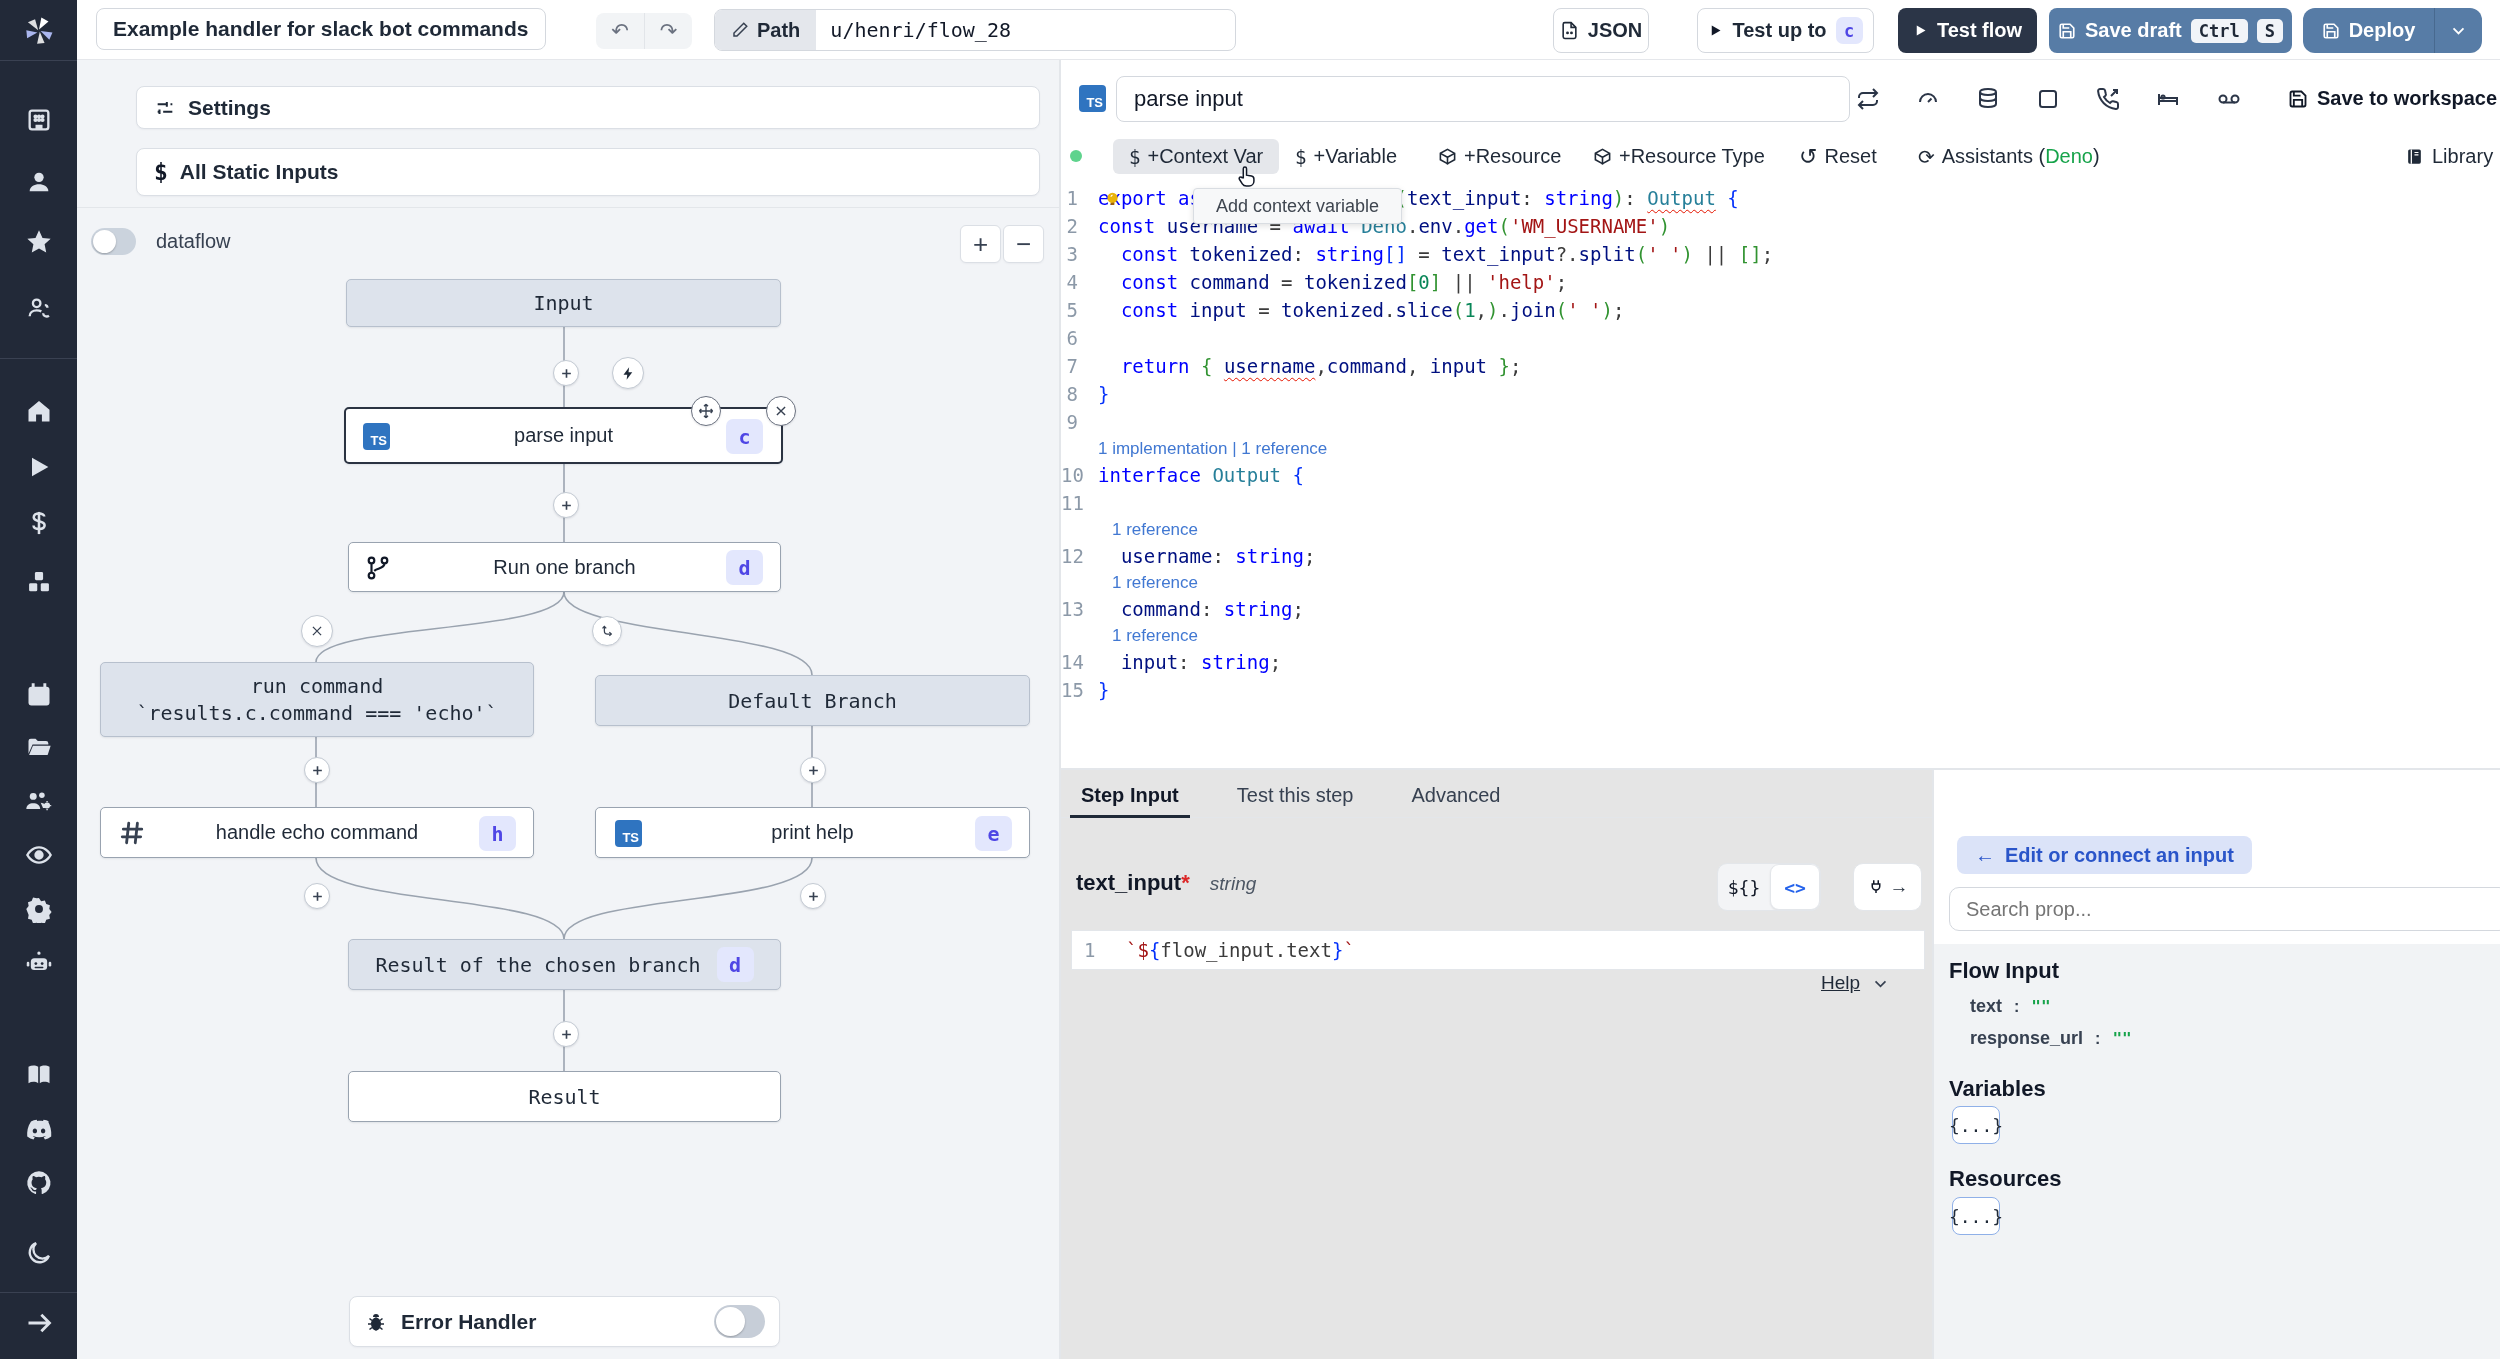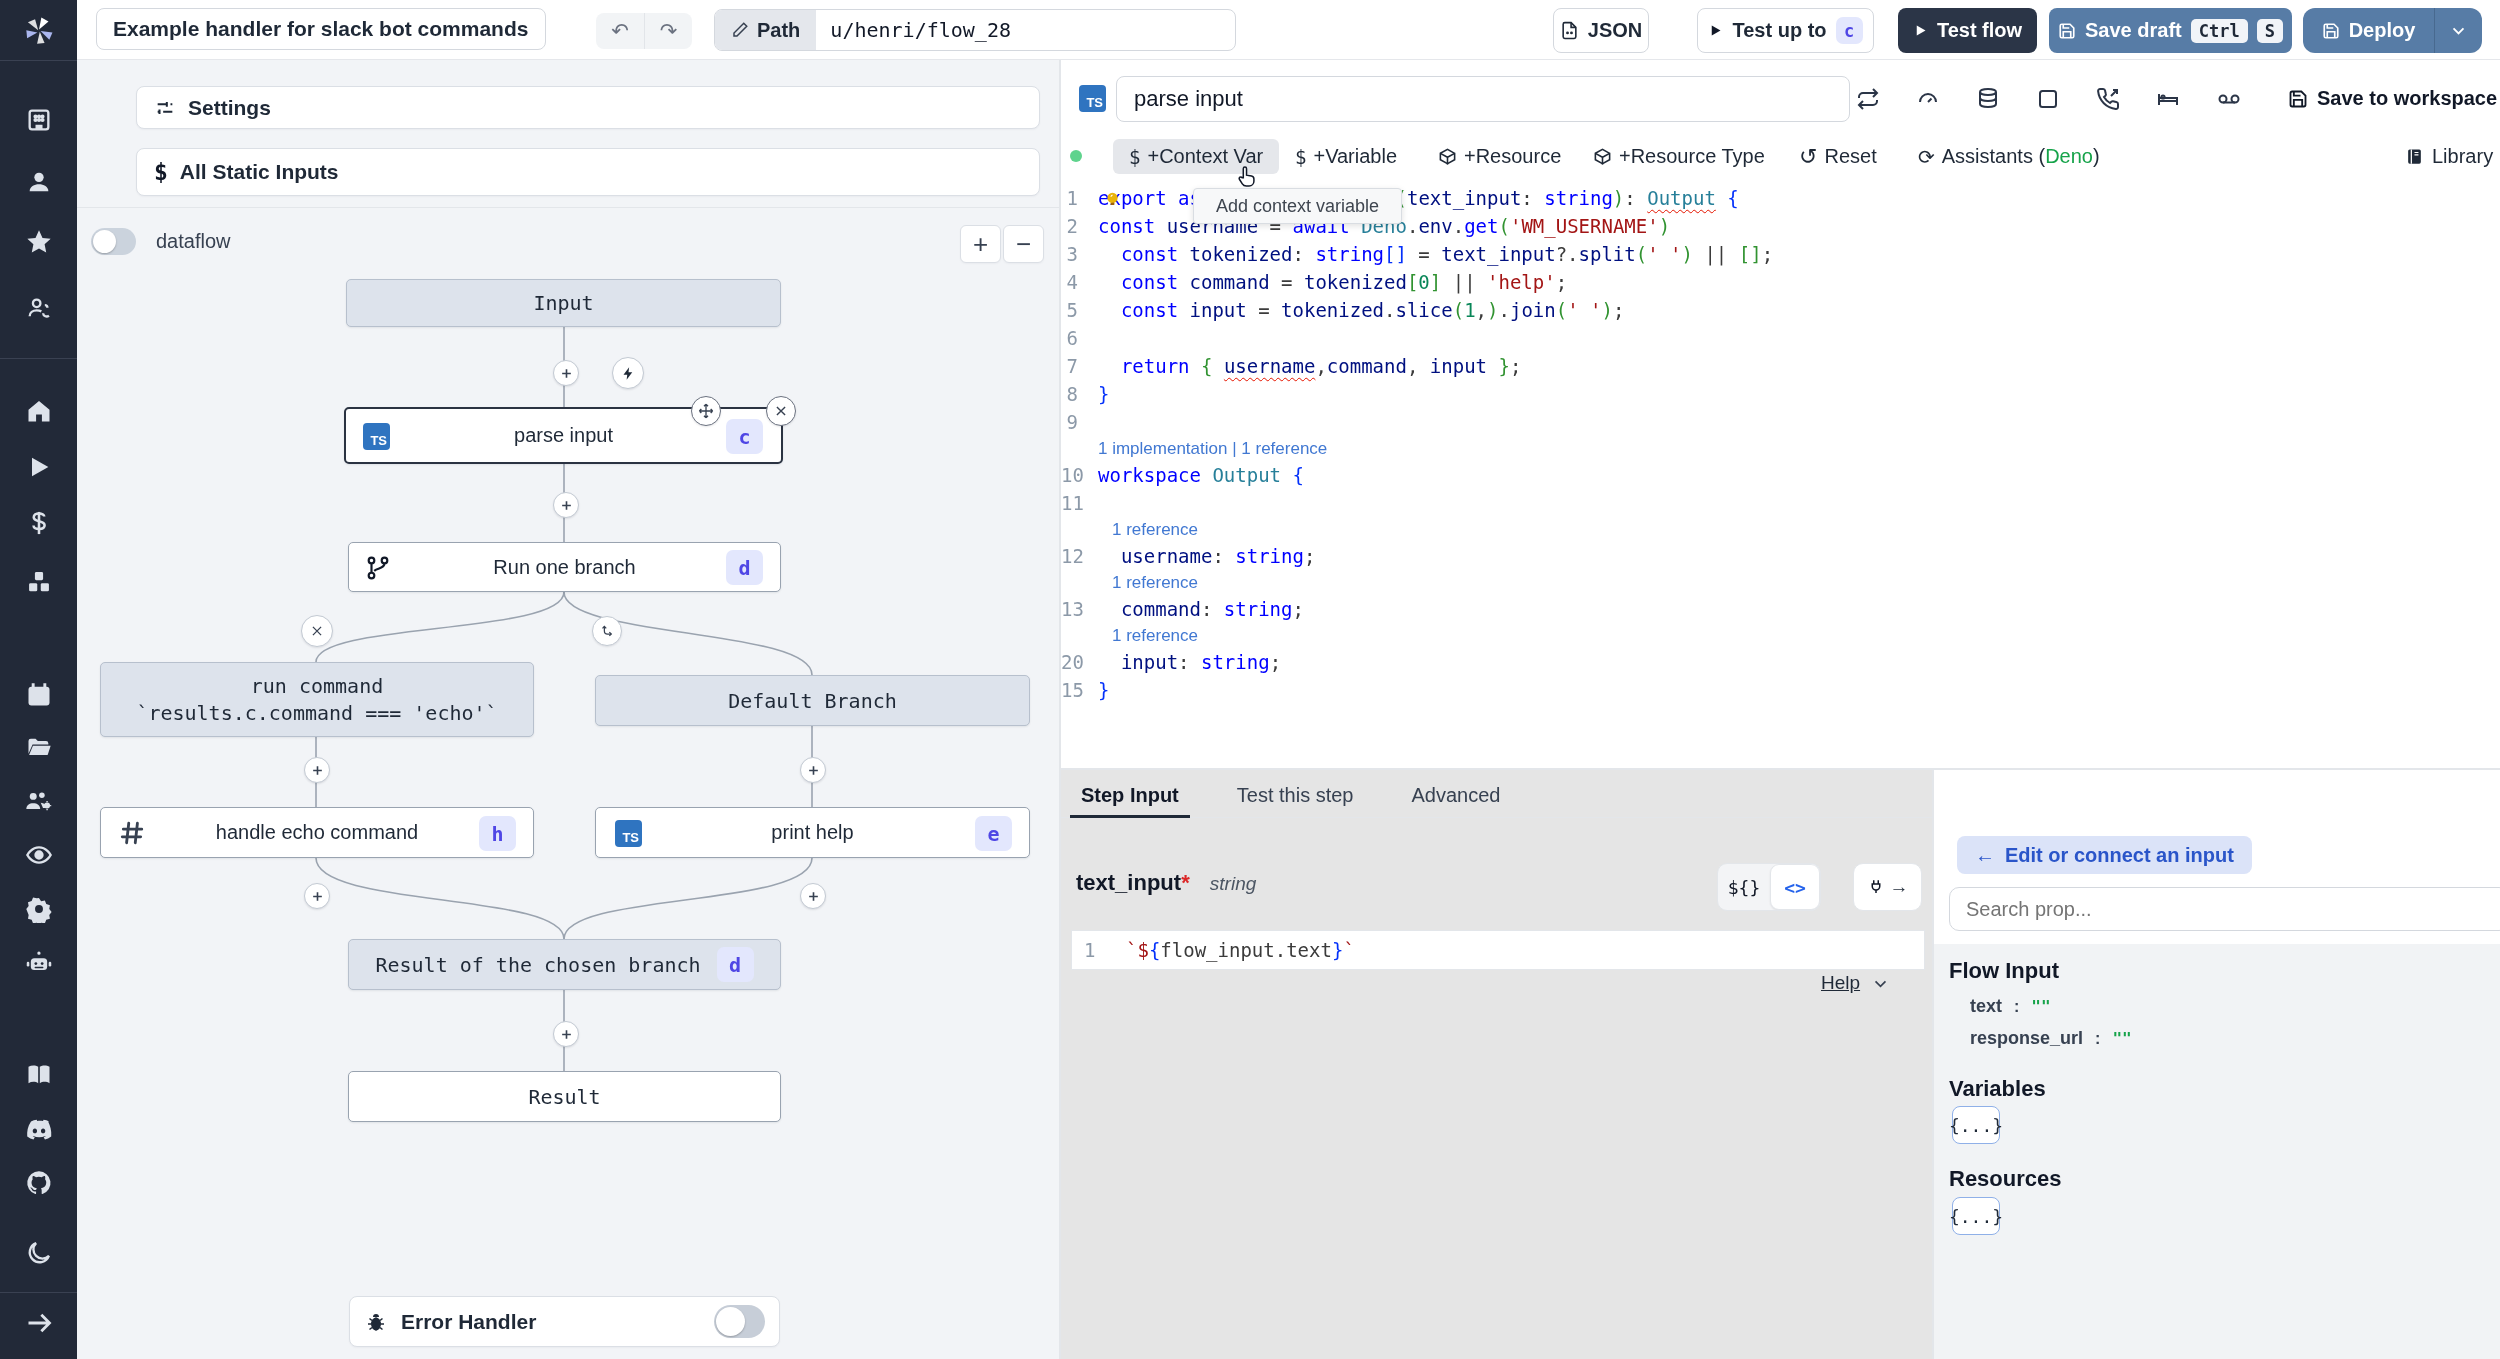--- a/index.html
+++ b/index.html
@@ -554,28 +554,28 @@
         <div class="crow"><span class="ln">1</span><span class="kw">export</span><span class="pl"> </span><span class="kw">async</span><span class="pl"> </span><span class="kw">function</span><span class="pl"> </span><span class="fn">main</span><span class="brk">(</span><span class="id">text_input</span><span class="pl">: </span><span class="kw">string</span><span class="brk">)</span><span class="pl">: </span><span class="type sq">Output</span><span class="pl"> </span><span class="brc">{</span></div>
         <div class="crow"><span class="ln">2</span><span class="kw">const</span><span class="pl"> </span><span class="id">username</span><span class="pl"> = </span><span class="kw">await</span><span class="pl"> </span><span class="type">Deno</span><span class="pl">.</span><span class="id">env</span><span class="pl">.</span><span class="kw">get</span><span class="brk">(</span><span class="str">'WM_USERNAME'</span><span class="brk">)</span></div>
         <div class="crow"><span class="ln">3</span><span class="pl">  </span><span class="kw">const</span><span class="pl"> </span><span class="id">tokenized</span><span class="pl">: </span><span class="kw">string</span><span class="brc">[]</span><span class="pl"> = </span><span class="id">text_input</span><span class="pl">?.</span><span class="id">split</span><span class="brk">(</span><span class="str">' '</span><span class="brk">)</span><span class="pl"> || </span><span class="brk">[]</span><span class="pl">;</span></div>
         <div class="crow"><span class="ln">4</span><span class="pl">  </span><span class="kw">const</span><span class="pl"> </span><span class="id">command</span><span class="pl"> = </span><span class="id">tokenized</span><span class="brk">[</span><span class="num">0</span><span class="brk">]</span><span class="pl"> || </span><span class="str">'help'</span><span class="pl">;</span></div>
         <div class="crow"><span class="ln">5</span><span class="pl">  </span><span class="kw">const</span><span class="pl"> </span><span class="id">input</span><span class="pl"> = </span><span class="id">tokenized</span><span class="pl">.</span><span class="id">slice</span><span class="brk">(</span><span class="num">1</span><span class="pl">,</span><span class="brk">)</span><span class="pl">.</span><span class="id">join</span><span class="brk">(</span><span class="str">' '</span><span class="brk">)</span><span class="pl">;</span></div>
         <div class="crow"><span class="ln">6</span></div>
         <div class="crow"><span class="ln">7</span><span class="pl">  </span><span class="kw">return</span><span class="pl"> </span><span class="brk">{</span><span class="pl"> </span><span class="id sq">username</span><span class="pl">,</span><span class="id">command</span><span class="pl">, </span><span class="id">input</span><span class="pl"> </span><span class="brk">}</span><span class="pl">;</span></div>
         <div class="crow"><span class="ln">8</span><span class="brc">}</span></div>
         <div class="crow"><span class="ln">9</span></div>
         <div class="lens">1 implementation | 1 reference</div>
-        <div class="crow"><span class="ln">10</span><span class="kw">workspace</span><span class="pl"> </span><span class="type">Output</span><span class="pl"> </span><span class="brc">{</span></div>
+        <div class="crow"><span class="ln">10</span><span class="kw">interface</span><span class="pl"> </span><span class="type">Output</span><span class="pl"> </span><span class="brc">{</span></div>
         <div class="crow"><span class="ln">11</span></div>
         <div class="lens ind">1 reference</div>
         <div class="crow"><span class="ln">12</span><span class="pl">  </span><span class="id">username</span><span class="pl">: </span><span class="kw">string</span><span class="pl">;</span></div>
         <div class="lens ind">1 reference</div>
         <div class="crow"><span class="ln">13</span><span class="pl">  </span><span class="id">command</span><span class="pl">: </span><span class="kw">string</span><span class="pl">;</span></div>
         <div class="lens ind">1 reference</div>
-        <div class="crow"><span class="ln">20</span><span class="pl">  </span><span class="id">input</span><span class="pl">: </span><span class="kw">string</span><span class="pl">;</span></div>
+        <div class="crow"><span class="ln">14</span><span class="pl">  </span><span class="id">input</span><span class="pl">: </span><span class="kw">string</span><span class="pl">;</span></div>
         <div class="crow"><span class="ln">15</span><span class="brc">}</span></div>
       </div>
   </div>
 
   <div class="abs" style="left:42px;top:130px;">
     <svg width="19" height="19" viewBox="0 0 24 24">
         <circle cx="12" cy="10" r="6.5" fill="#eab308"></circle>
         <rect x="9.5" y="16" width="5" height="3" rx="1" fill="#a16207"></rect>
         <path d="M10 8.5a2.5 2.5 0 0 1 2-2" stroke="#fff" stroke-width="1.4" fill="none"></path>
       </svg>

